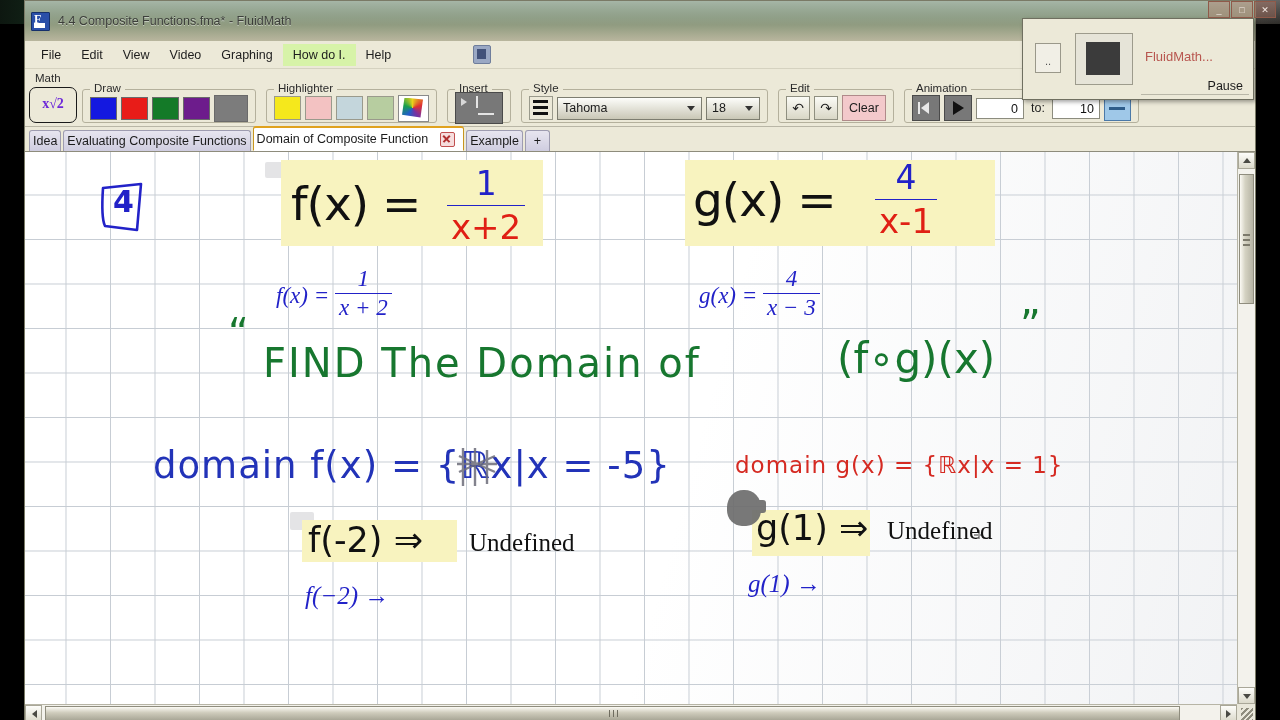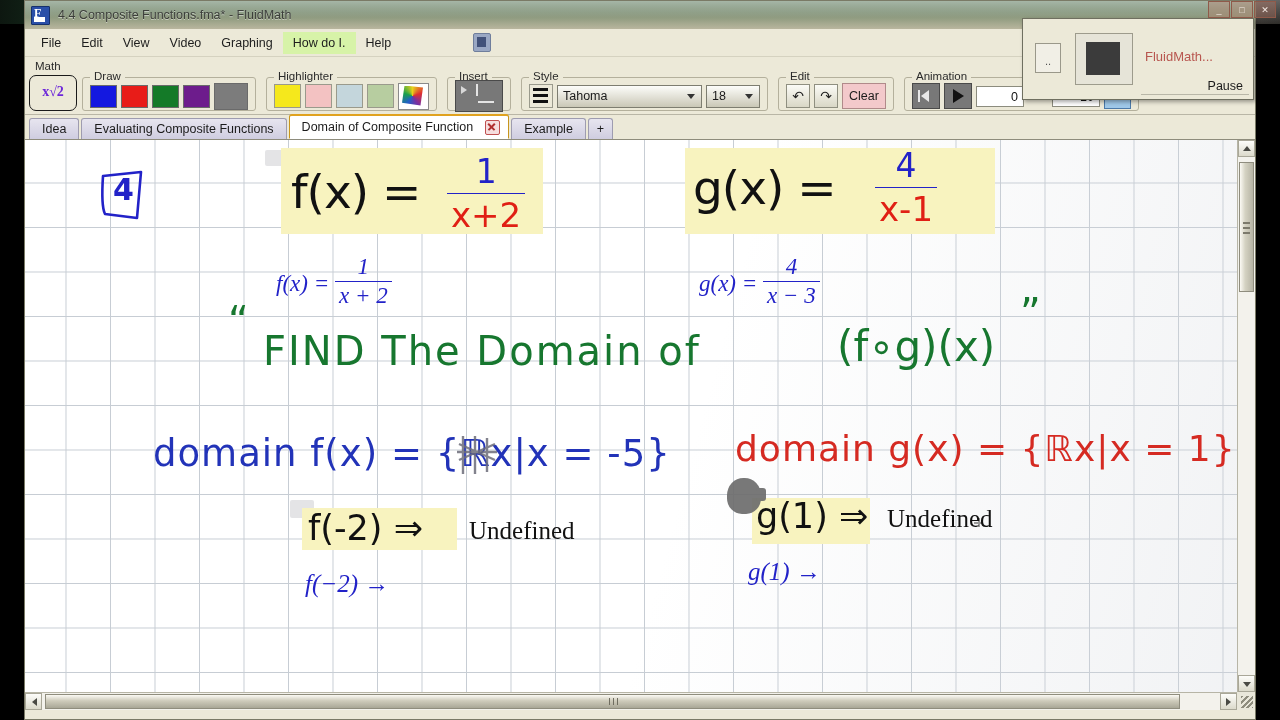--- a/index.html
+++ b/index.html
@@ -12,21 +12,21 @@
       #5d7a5e 38%,#7d8f74 46%,#9aa287 54%,#b9b69e 62%,#cbbda7 68%,#b3a18e 74%,
       #8d7e70 80%,#6d6257 86%,#4d4742 92%,#2a2926 100%);}
   .wallpaper:after{content:"";position:absolute;left:640px;top:0;width:640px;height:24px;
     background:linear-gradient(180deg,rgba(255,255,255,.28),rgba(120,110,100,.05));}
 
   
   .app{position:absolute;left:24px;top:0;width:1232px;height:720px;background:#ece9d8;
     border:1px solid #7a7a66;box-sizing:border-box;}
 
   
-  .titlebar{position:relative;height:28px;
+  .titlebar{position:relative;height:40px;
     background:linear-gradient(180deg,#5d7a5e 0%,#7d8f74 40%,#9aa287 70%,#b9b69e 100%);
     display:flex;align-items:center;overflow:hidden;}
   .titlebar .tb-haze{position:absolute;left:0;top:0;right:0;bottom:0;
     background:linear-gradient(180deg,rgba(255,255,255,.45),rgba(255,255,255,0) 60%);
     pointer-events:none;}
   .app-icon{width:17px;height:17px;margin-left:6px;background:#2a4fa8;border:1px solid #16306b;
     position:relative;flex:0 0 auto;z-index:2;border-radius:1px;}
   .app-icon:before{content:"F";position:absolute;left:2px;top:-1px;color:#fff;font-size:12px;
     font-weight:bold;font-family:"Liberation Serif",serif;}
   .app-icon:after{content:"";position:absolute;left:2px;bottom:2px;width:11px;height:5px;
@@ -103,21 +103,21 @@
     border-left:11px solid #111;border-top:7px solid transparent;border-bottom:7px solid transparent;}
   .num-field{width:48px;height:21px;border:1px solid #8c8c7e;background:#fff;font-size:12.5px;
     text-align:right;padding:1px 5px 0 0;box-sizing:border-box;color:#111;line-height:19px;}
   .to-lab{font-size:12.5px;color:#1e1e1e;padding:0 3px;}
   .anim-end{width:25px;height:23px;border:1px solid #4b79a8;background:#9fc8e8;position:relative;}
   .anim-end:after{content:"";position:absolute;left:4px;top:10px;width:16px;height:3px;background:#2d5d8a;}
 
   
   .tabstrip{height:25px;background:#ece9d8;position:relative;display:flex;align-items:flex-end;
     padding-left:4px;border-bottom:1px solid #8e8c7c;box-sizing:border-box;}
-  .tab{height:21px;display:flex;align-items:center;padding:0 12px;font-size:12.5px;color:#1b1b1b;
+  .tab{height:21px;display:flex;align-items:center;padding:0 3px;font-size:12.5px;color:#1b1b1b;
     background:linear-gradient(180deg,#e7e5ef,#cfcde0);border:1px solid #9e9cb0;border-bottom:none;
     border-radius:3px 3px 0 0;margin-right:2px;white-space:nowrap;box-sizing:border-box;}
   .tab.active{height:25px;background:#fff;border:1px solid #c8961e;border-bottom:1px solid #fff;
     border-top:2px solid #e0a21f;padding-right:8px;}
   .tab .closebox{width:13px;height:13px;margin-left:12px;border:1px solid #c05050;background:#f6dede;
     border-radius:2px;position:relative;}
   .tab .closebox:before,.tab .closebox:after{content:"";position:absolute;left:1px;top:5px;width:9px;
     height:1.6px;background:#b03030;}
   .tab .closebox:before{transform:rotate(45deg);}
   .tab .closebox:after{transform:rotate(-45deg);}
@@ -395,21 +395,21 @@
               <path d="M32 8 L32 42"></path>
               <path d="M2 22 L42 22"></path>
           </g>
         </svg>
 
         <div class="ink hl-yellow" style="left:277px;top:368px;width:155px;height:42px;"></div>
         <div class="ink hw" style="left:283px;top:368px;font-size:35px;color:#111;">f(-2) ⇒</div>
         <div class="ink" style="left:444px;top:377px;font-size:25px;color:#111;font-family:'Liberation Serif',serif;">Undefined</div>
         <div class="ink rendered" style="left:280px;top:430px;font-size:25px;">f(−2) →</div>
 
-        <div class="ink hw" style="left:710px;top:288px;font-size:36px;color:#d52a22;letter-spacing:1px;">domain g(x) = {ℝx|x = 1}</div>
+        <div class="ink hw" style="left:710px;top:300px;font-size:23px;color:#d52a22;letter-spacing:1px;">domain g(x) = {ℝx|x = 1}</div>
 
         <div class="ink hl-yellow" style="left:727px;top:358px;width:118px;height:46px;"></div>
         <div class="ink hw" style="left:731px;top:356px;font-size:35px;color:#111;">g(1) ⇒</div>
         <div class="ink" style="left:862px;top:365px;font-size:25px;color:#111;font-family:'Liberation Serif',serif;">Undefined</div>
         <div class="ink rendered" style="left:723px;top:418px;font-size:25px;">g(1) →</div>
 
         <div class="eraser-blob" style="left:702px;top:338px;"></div>
       </div>
 
       <div class="vscroll">

